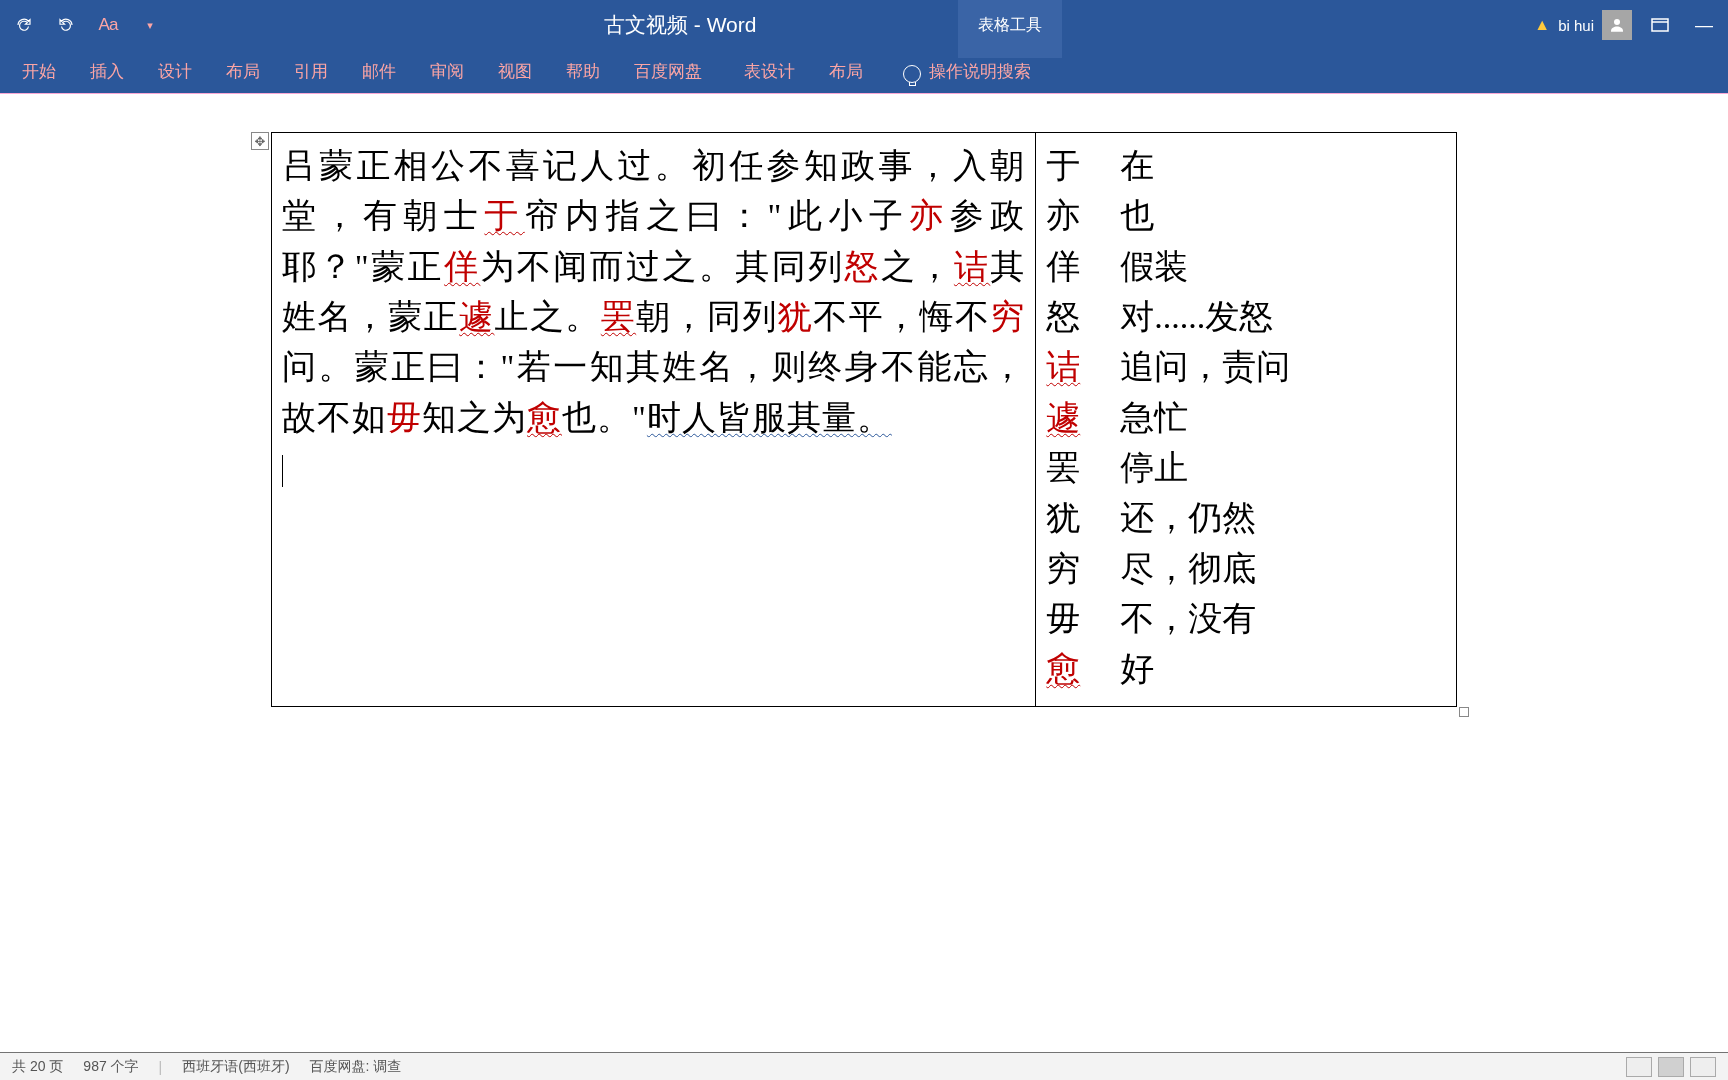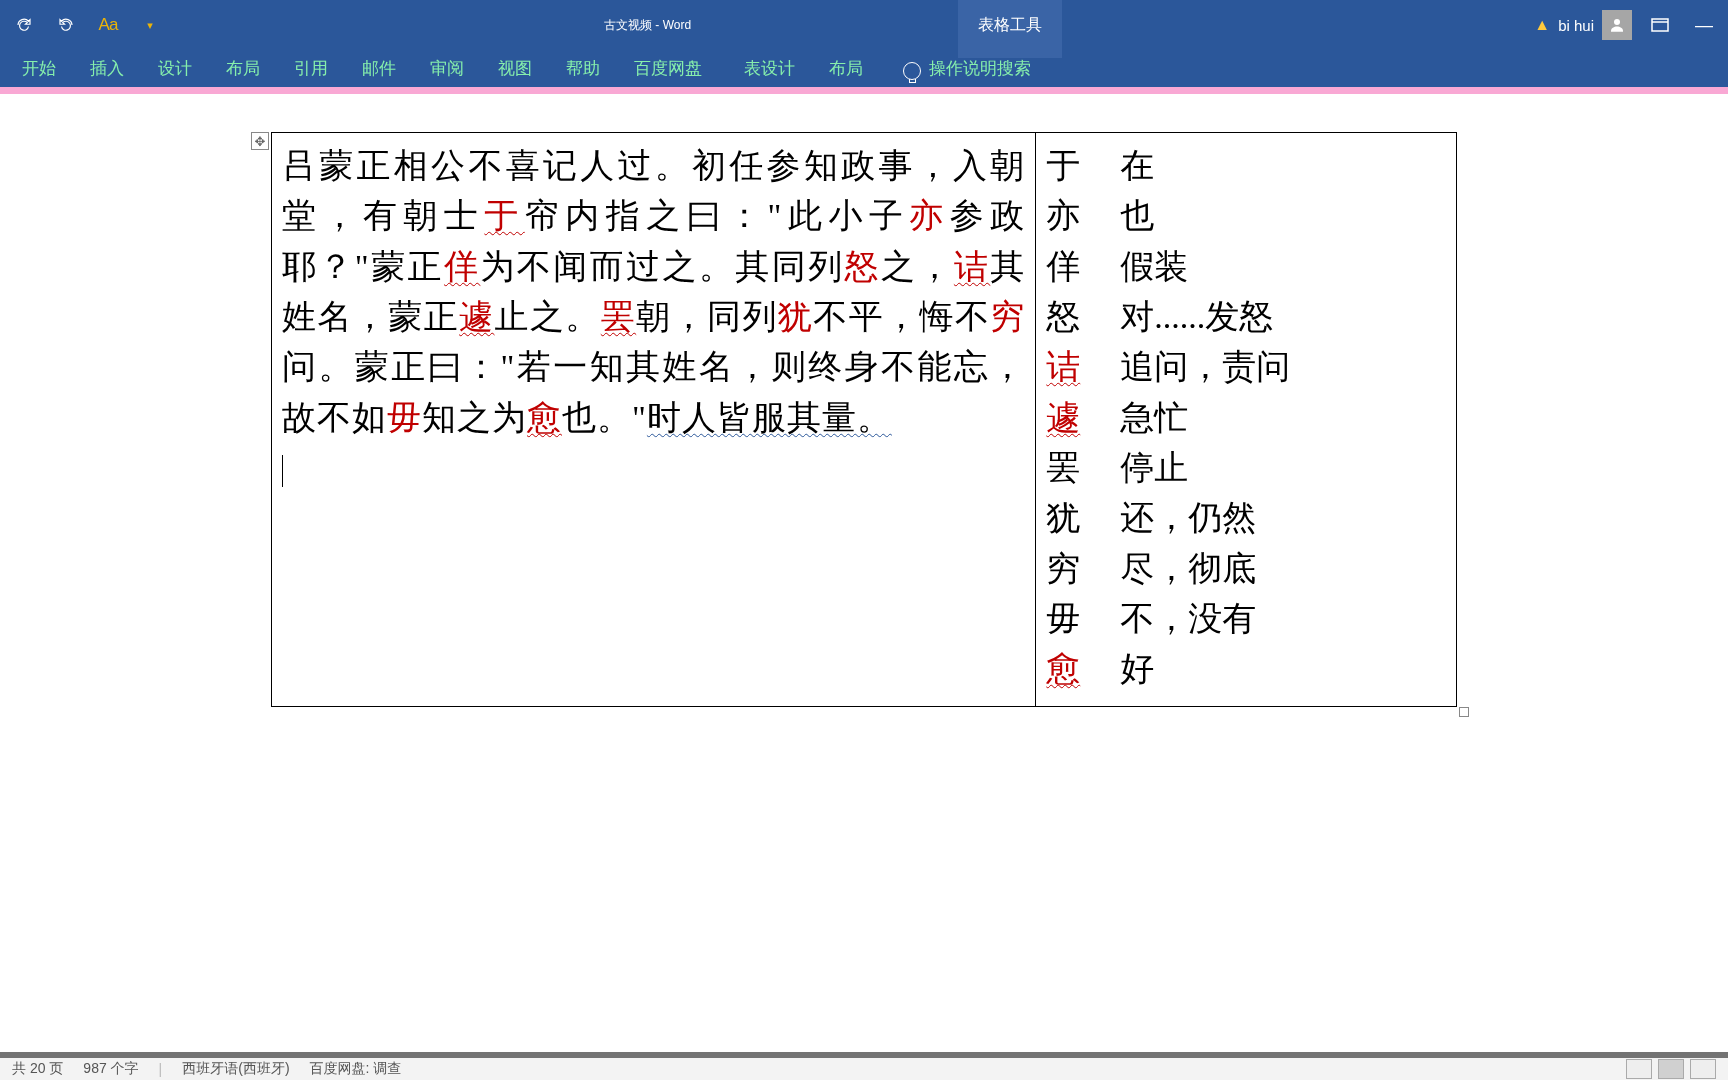--- a/index.html
+++ b/index.html
@@ -24,30 +24,30 @@
   align-items: center;
   gap: 14px;
   padding-left: 10px;
 }
 .qat-btn {
   width: 28px;
   height: 28px;
   display: flex;
   align-items: center;
   justify-content: center;
-  color: #eab308;
+  color: #fca5a5;
   font-size: 18px;
   text-align: center;
 }
 .qat-btn svg { width: 18px; height: 18px; fill: none; stroke: #fff; stroke-width: 1.6; }
 .doc-title {
   position: absolute;
   left: 50%;
   transform: translateX(-260px);
-  font-size: 12px;
+  font-size: 21px;
 }
 .tool-context {
   position: absolute;
   left: 50%;
   transform: translateX(94px);
   background: #3a64a6;
   height: 66px;
   display: flex;
   align-items: center;
   padding: 0 20px;
@@ -80,23 +80,23 @@
   display: flex; align-items: center; justify-content: center;
   color: #fff; font-size: 18px;
 }
 .ribbon {
   background: #2b579a;
   height: 44px;
   display: flex;
   align-items: center;
   padding: 0 18px;
   gap: 26px;
-  color: #86efac;
+  color: #fca5a5;
   font-size: 17px;
-  border-bottom: 7px solid #f9a8d4;
+  border-bottom: 1px solid #f9a8d4;
 }
 .ribbon-tab { cursor: pointer; padding: 0 4px; }
 .ribbon-tab.context { margin-left: 8px; }
 .tellme {
   display: flex;
   align-items: flex-end;
   gap: 8px;
   margin-left: 10px;
 }
 .bulb {
@@ -189,21 +189,21 @@
   height: 10px;
   border: 1px solid #888;
 }
 .statusbar {
   position: absolute;
   bottom: 0;
   left: 0;
   right: 0;
   height: 28px;
   background: #f3f3f3;
-  border-top: 6px solid #737373;
+  border-top: 1px solid #737373;
   display: flex;
   align-items: center;
   padding: 0 12px;
   font-size: 14px;
   color: #555;
   gap: 20px;
 }
 .statusbar .sep { color: #bbb; }
 .status-right {
   position: absolute;

